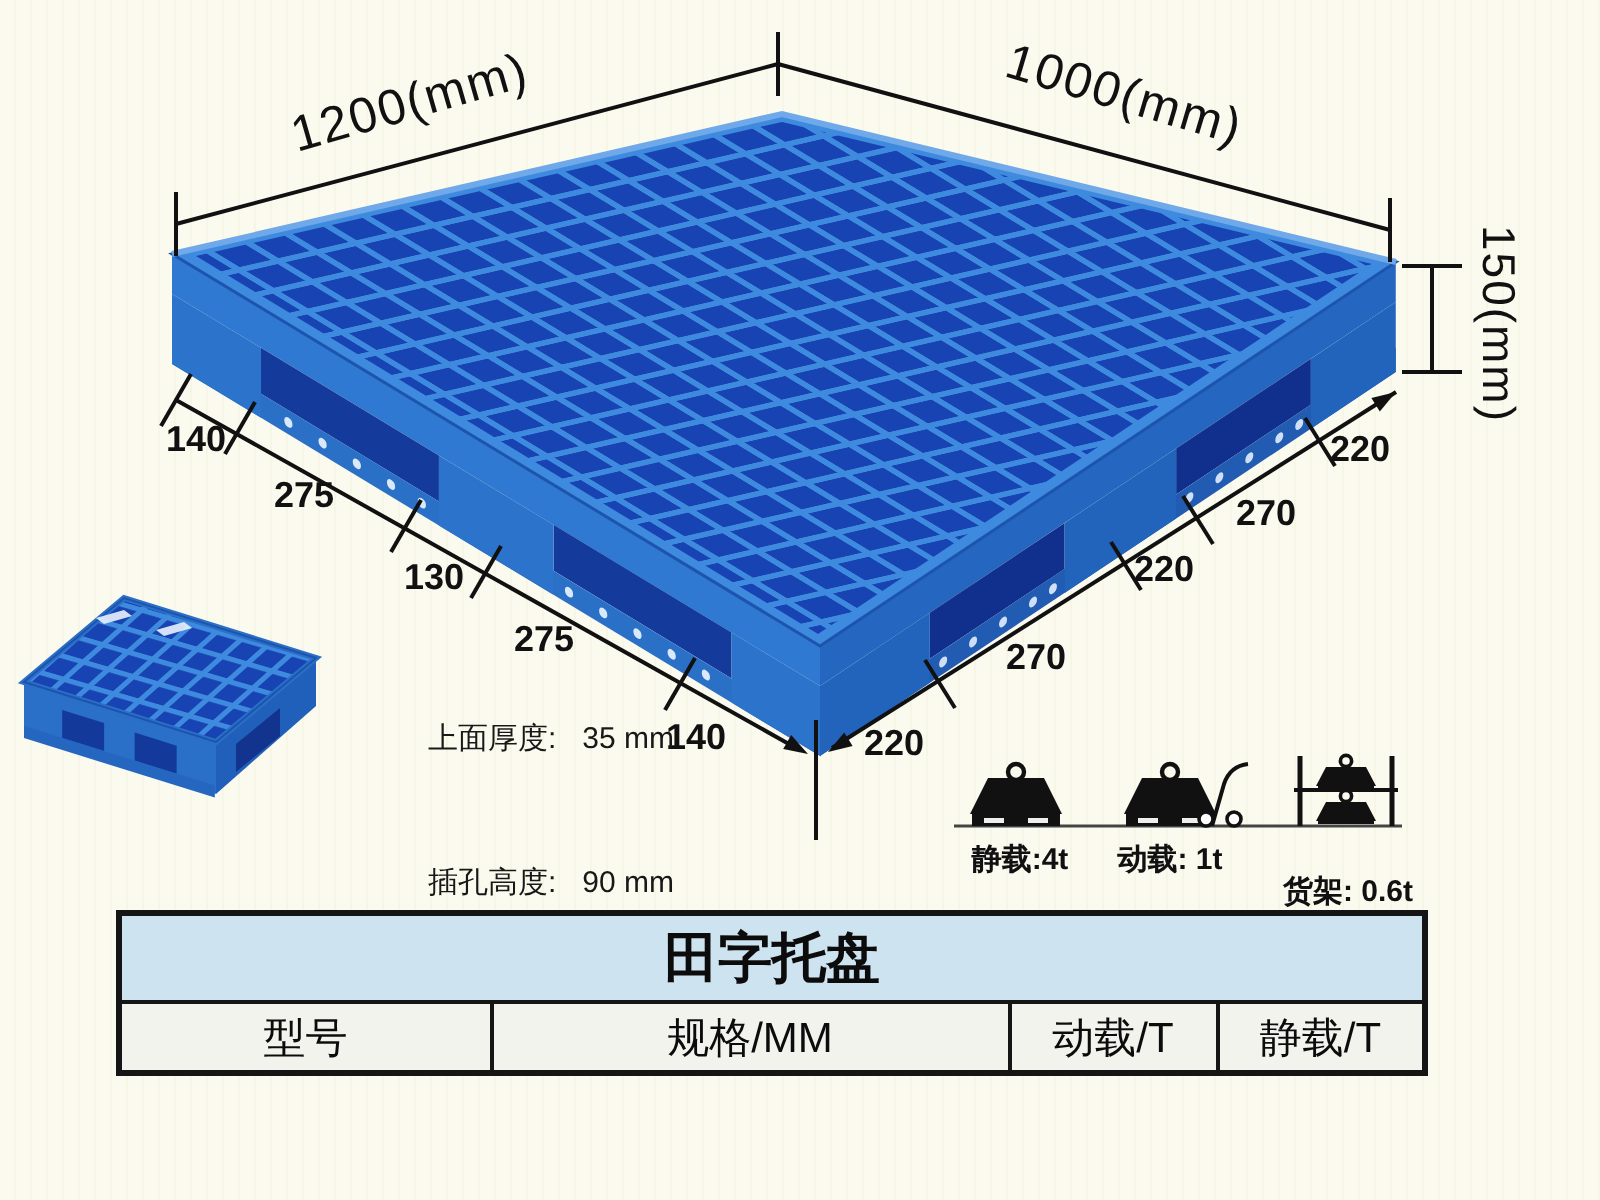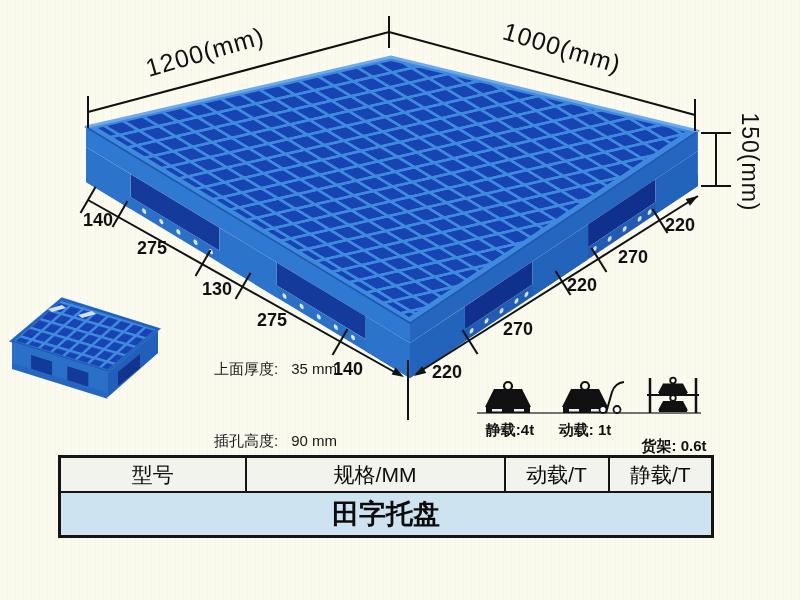--- a/index.html
+++ b/index.html
@@ -200,24 +200,24 @@
 
 <table class="spec">
   <colgroup>
         <col style="width:186px">
         <col style="width:259px">
         <col style="width:104px">
         <col style="width:104px">
       </colgroup>
   <tbody>
         <tr>
+    <td class="t-title" colspan="4">田字托盘</td>
+  </tr>
+  <tr>
     <td class="t-head">型号</td>
     <td class="t-head">规格/MM</td>
     <td class="t-head">动载/T</td>
     <td class="t-head">静载/T</td>
   </tr>
-  <tr>
-    <td class="t-title" colspan="4">田字托盘</td>
-  </tr>
 </tbody>
     </table>
 
 </div>
 
 </body></html>

